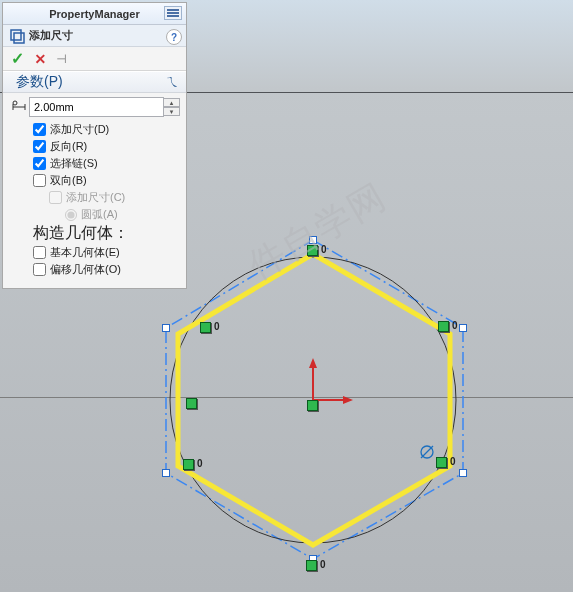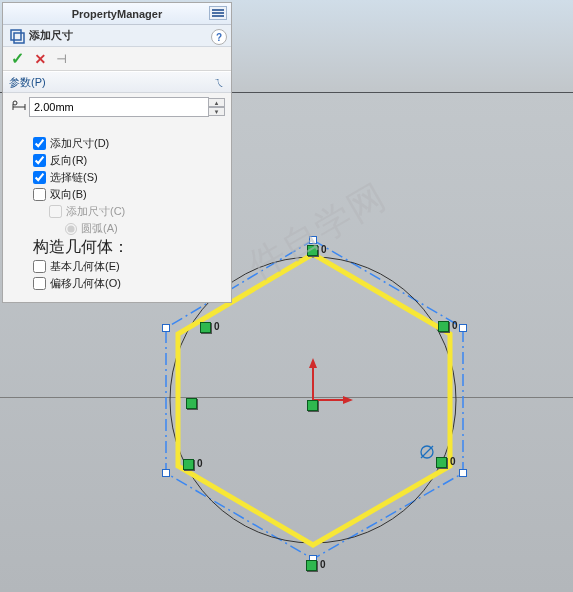--- a/index.html
+++ b/index.html
@@ -14,21 +14,21 @@
   }
   .centerline-h {
     position: absolute; left: 0; top: 397px; width: 573px; height: 1px; background: #7d7d7d;
   }
   
   .sketch-area {
     position: absolute; left: 0; top: 0; width: 573px; height: 592px; pointer-events: none;
   }
   
   .pm-panel {
-    position: absolute; left: 2px; top: 2px; width: 230px;
+    position: absolute; left: 2px; top: 2px; width: 185px;
     background: #bef264; border: 1px solid #a8a8a8; font-size: 11px;
   }
   .pm-titlebar {
     height: 22px; background: linear-gradient(#f5f9ff,#e3ecf7);
     border-bottom: 1px solid #c0c8d4; display: flex; align-items: center;
     justify-content: center; position: relative;
   }
   .pm-titlebar .title { font-weight: bold; font-size: 11px; color: #333; }
   .pm-flyout {
     position: absolute; right: 4px; top: 3px; width: 18px; height: 14px;
@@ -51,25 +51,25 @@
   }
   .ok-icon { color:#2fa838; font-size:16px; font-weight:bold; }
   .cancel-icon { color:#d13438; font-size:14px; font-weight:bold; }
   .pin-icon { color:#777; font-size:12px; }
   
   .pm-section-head {
     height: 22px; background: linear-gradient(#f6f8fb,#e9edf3);
     border-top:1px solid #fff; border-bottom:1px solid #d2d6dc;
     display:flex; align-items:center; padding:0 6px; justify-content:space-between;
   }
-  .pm-section-head span { color:#1b4f8a; font-size:11px; }
+  .pm-section-head span { color:#1b4f8a; font-size:14px;margin-left:7px; }
   .collapse { color:#5a6b82; font-size:12px; }
   
   .pm-body { padding: 4px 6px 10px 6px; background:#f4f4f4; }
-  .row { display:flex; align-items:center; margin-bottom:18px; min-height:18px; }
+  .row { display:flex; align-items:center; margin-bottom:4px; min-height:18px; }
   .row .spacer { width: 20px; display:flex; justify-content:center; }
   .dim-icon { width:16px;height:16px; }
   .num-input {
     flex:1; height:20px; border:1px solid #abadb3; background:#fff;
     font-size:11px; padding:0 4px; display:flex; align-items:center; justify-content:space-between;
   }
   .spin { width:16px; display:flex; flex-direction:column; }
   .spin div { height:9px; border:1px solid #abadb3; border-left:none; background:#f0f0f0; font-size:7px; text-align:center; line-height:7px; color:#555;}
   
   .chk { display:flex; align-items:center; gap:4px; padding-left: 24px; min-height:17px; font-size:11px; color:#222;}

